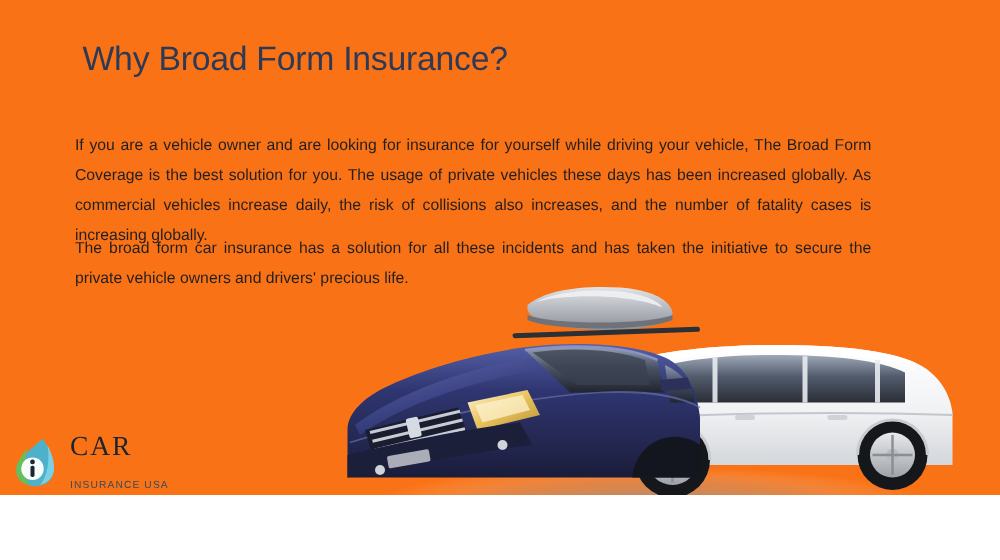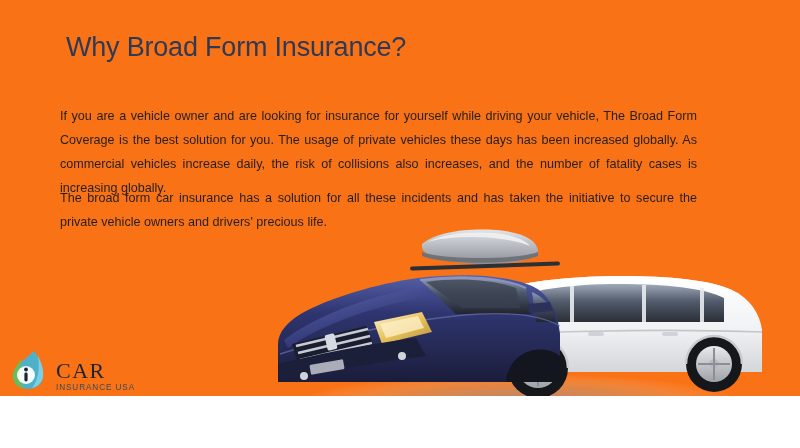--- a/index.html
+++ b/index.html
@@ -72,21 +72,21 @@
   #logo-word-car {
     font-family: "Liberation Serif", serif;
     font-size: 22px;
     letter-spacing: 1.5px;
     color: #1b2430;
   }
   #logo-word-sub {
     font-size: 8.2px;
     letter-spacing: 0.9px;
     color: #3a4a5a;
-    margin-top: 2px;
+    margin-top: 16px;
   }
 </style>
 </head>
 <body>
 
 <div id="slide">
 
   <h1 id="slide-title">Why Broad Form Insurance?</h1>
 
   <div class="body-block" id="para-1">

